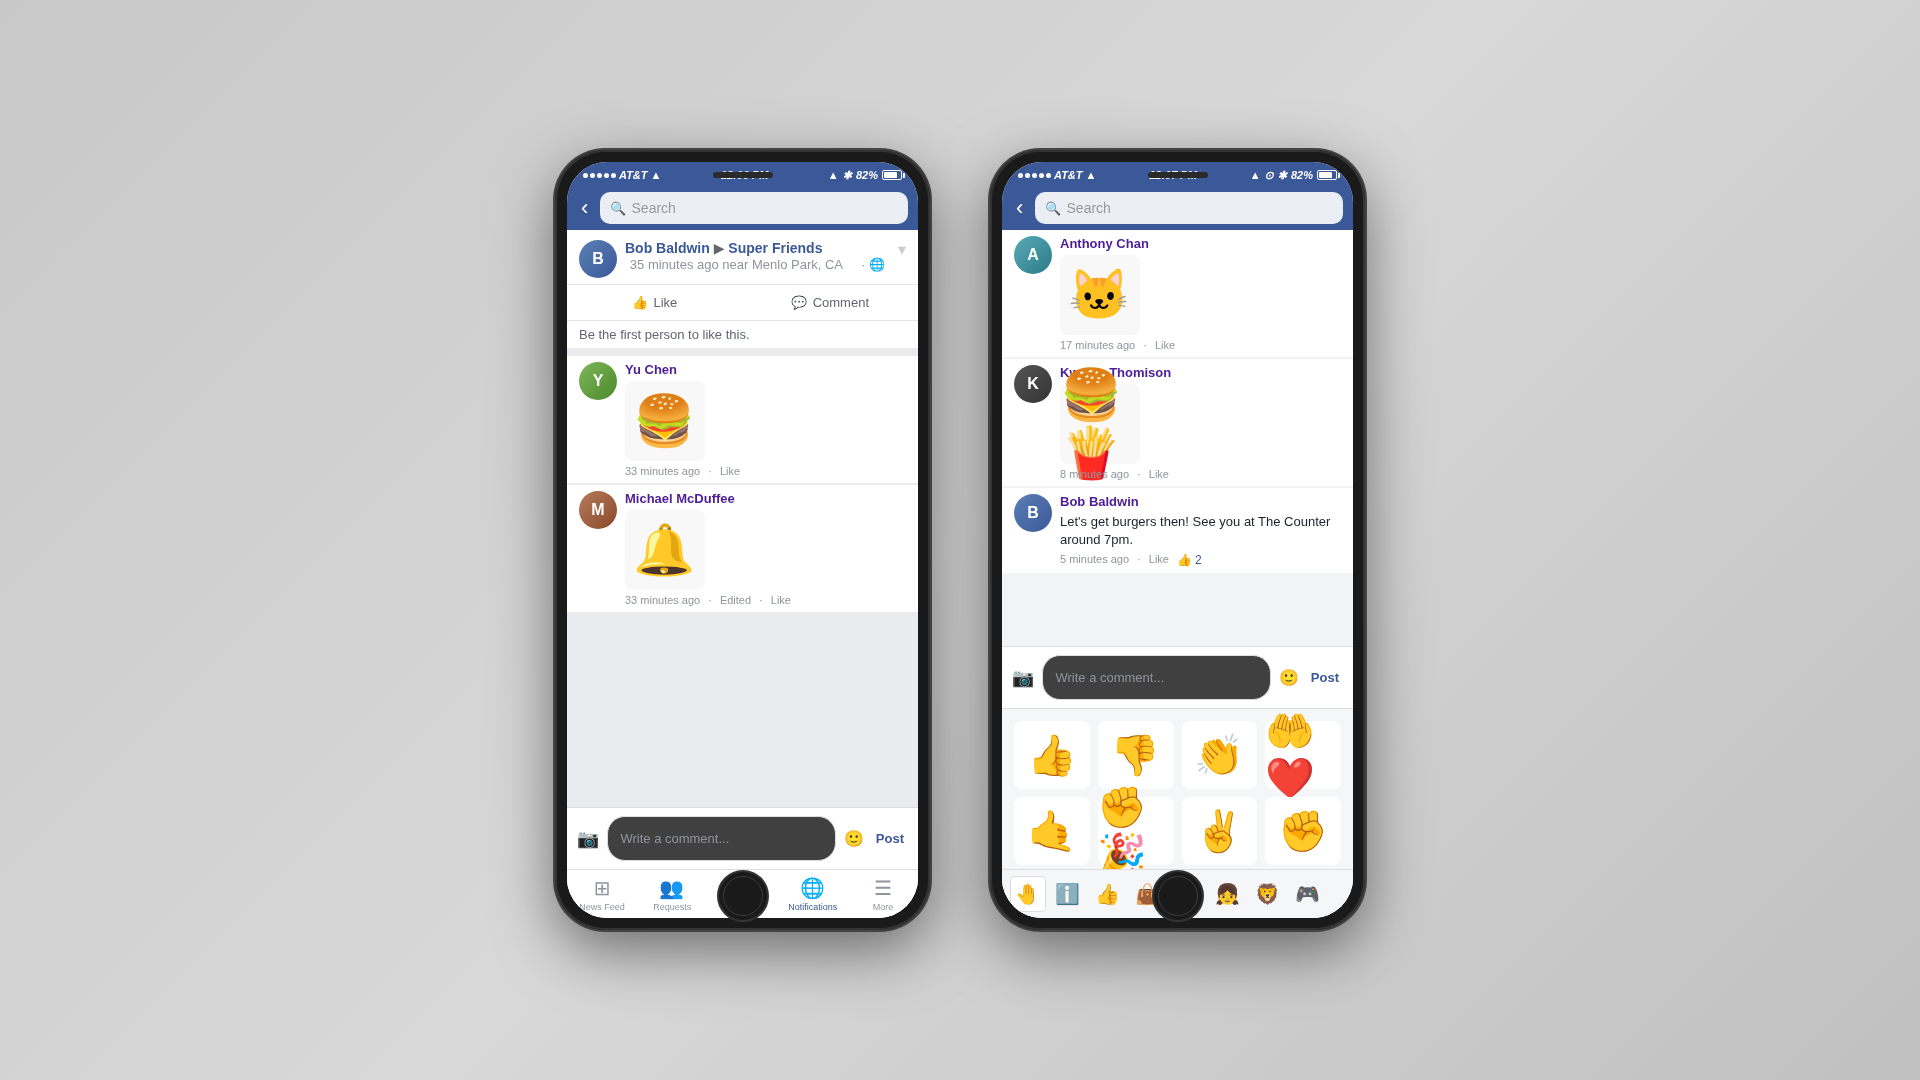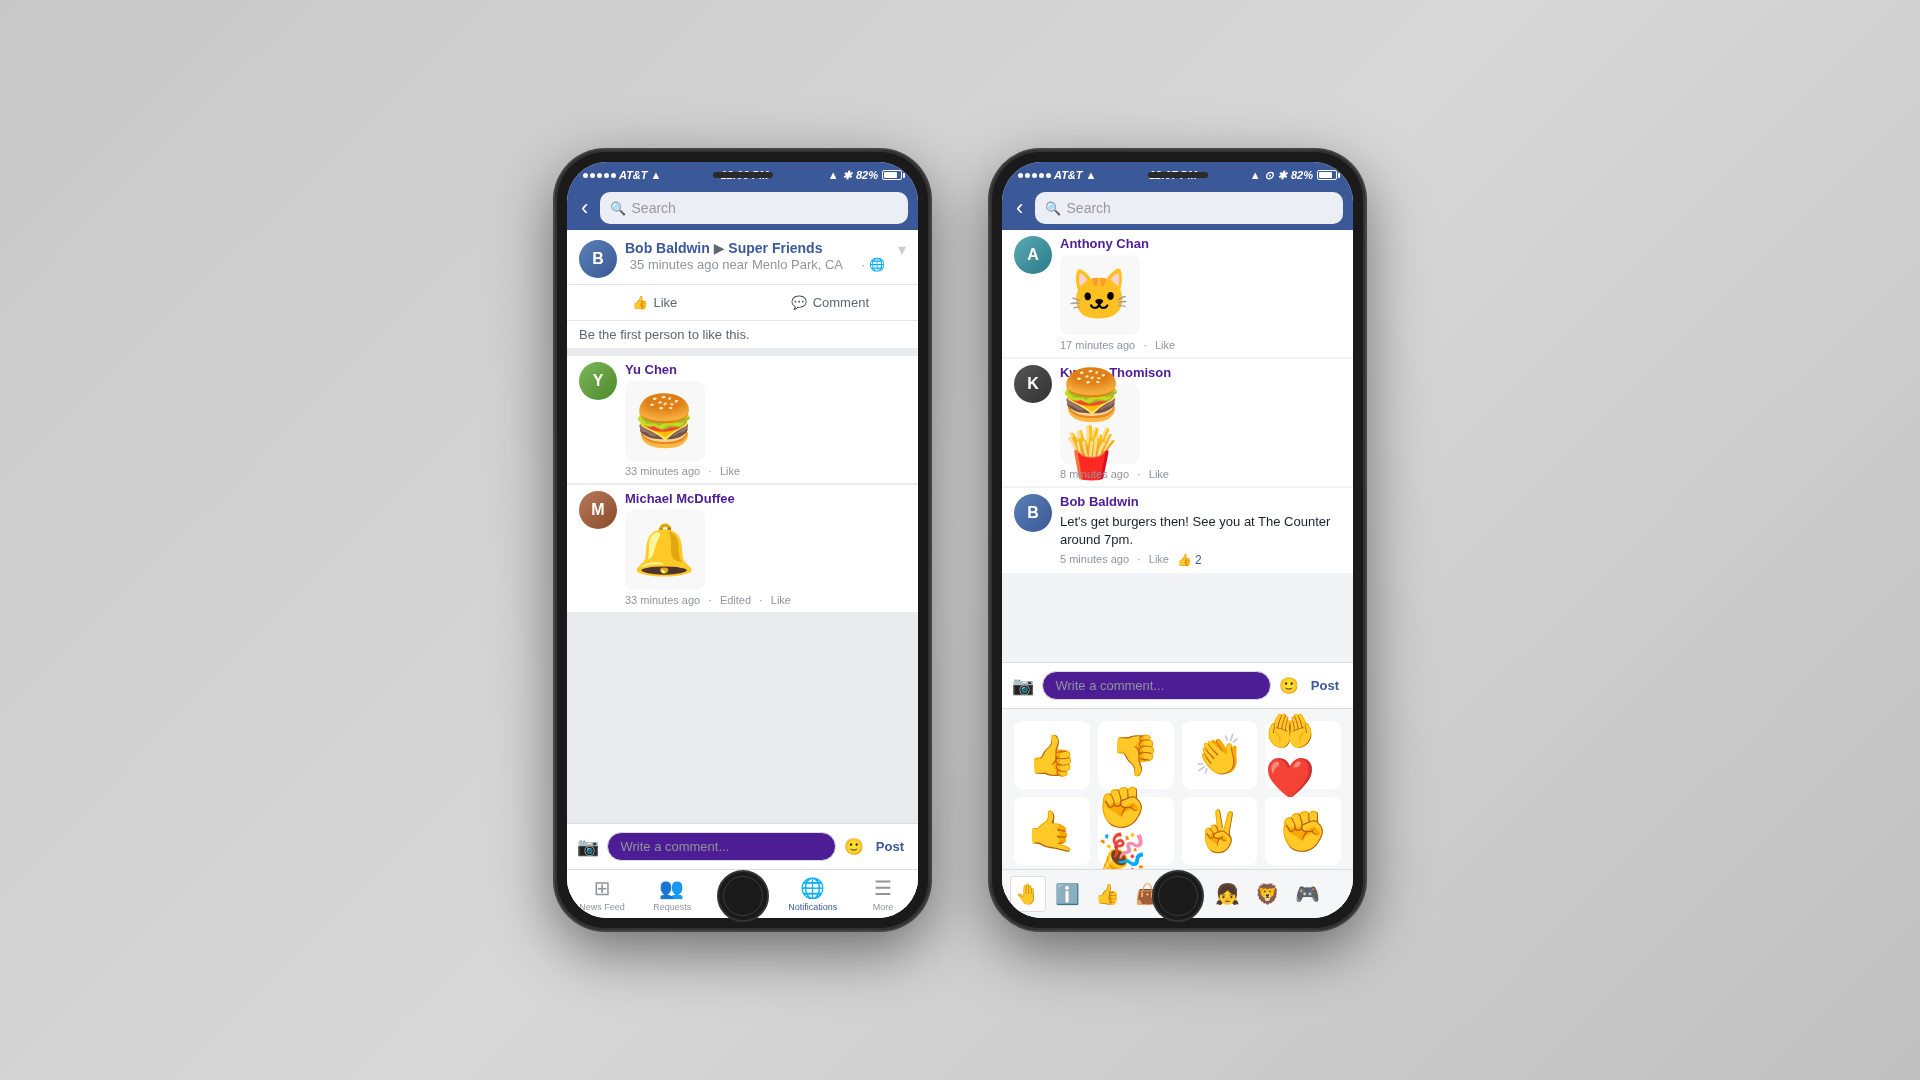--- a/index.html
+++ b/index.html
@@ -177,22 +177,22 @@
       background: white;
       border-top: 1px solid #ddd;
       padding: 8px 10px;
       display: flex;
       align-items: center;
       gap: 8px;
       flex-shrink: 0;
     }
     .camera-icon { color: #90949c; font-size: 18px; cursor: pointer; }
     .comment-field {
-      flex: 1; background: #4c1d95; border: 1px solid #ddd; border-radius: 18px;
-      padding: 6px 12px; font-size: 13px; color: #90949c; cursor: text;
+      flex: 1; background: #404040; border: 1px solid #ddd; border-radius: 18px;
+      padding: 14px 12px; font-size: 13px; color: #90949c; cursor: text;
     }
     .emoji-icon { color: #90949c; font-size: 16px; cursor: pointer; }
     .post-btn { color: #3b5998; font-size: 13px; font-weight: 600; cursor: pointer; padding: 0 4px; }
 
     
     .bottom-nav {
       background: white;
       border-top: 1px solid #ddd;
       display: flex;
       flex-shrink: 0;

